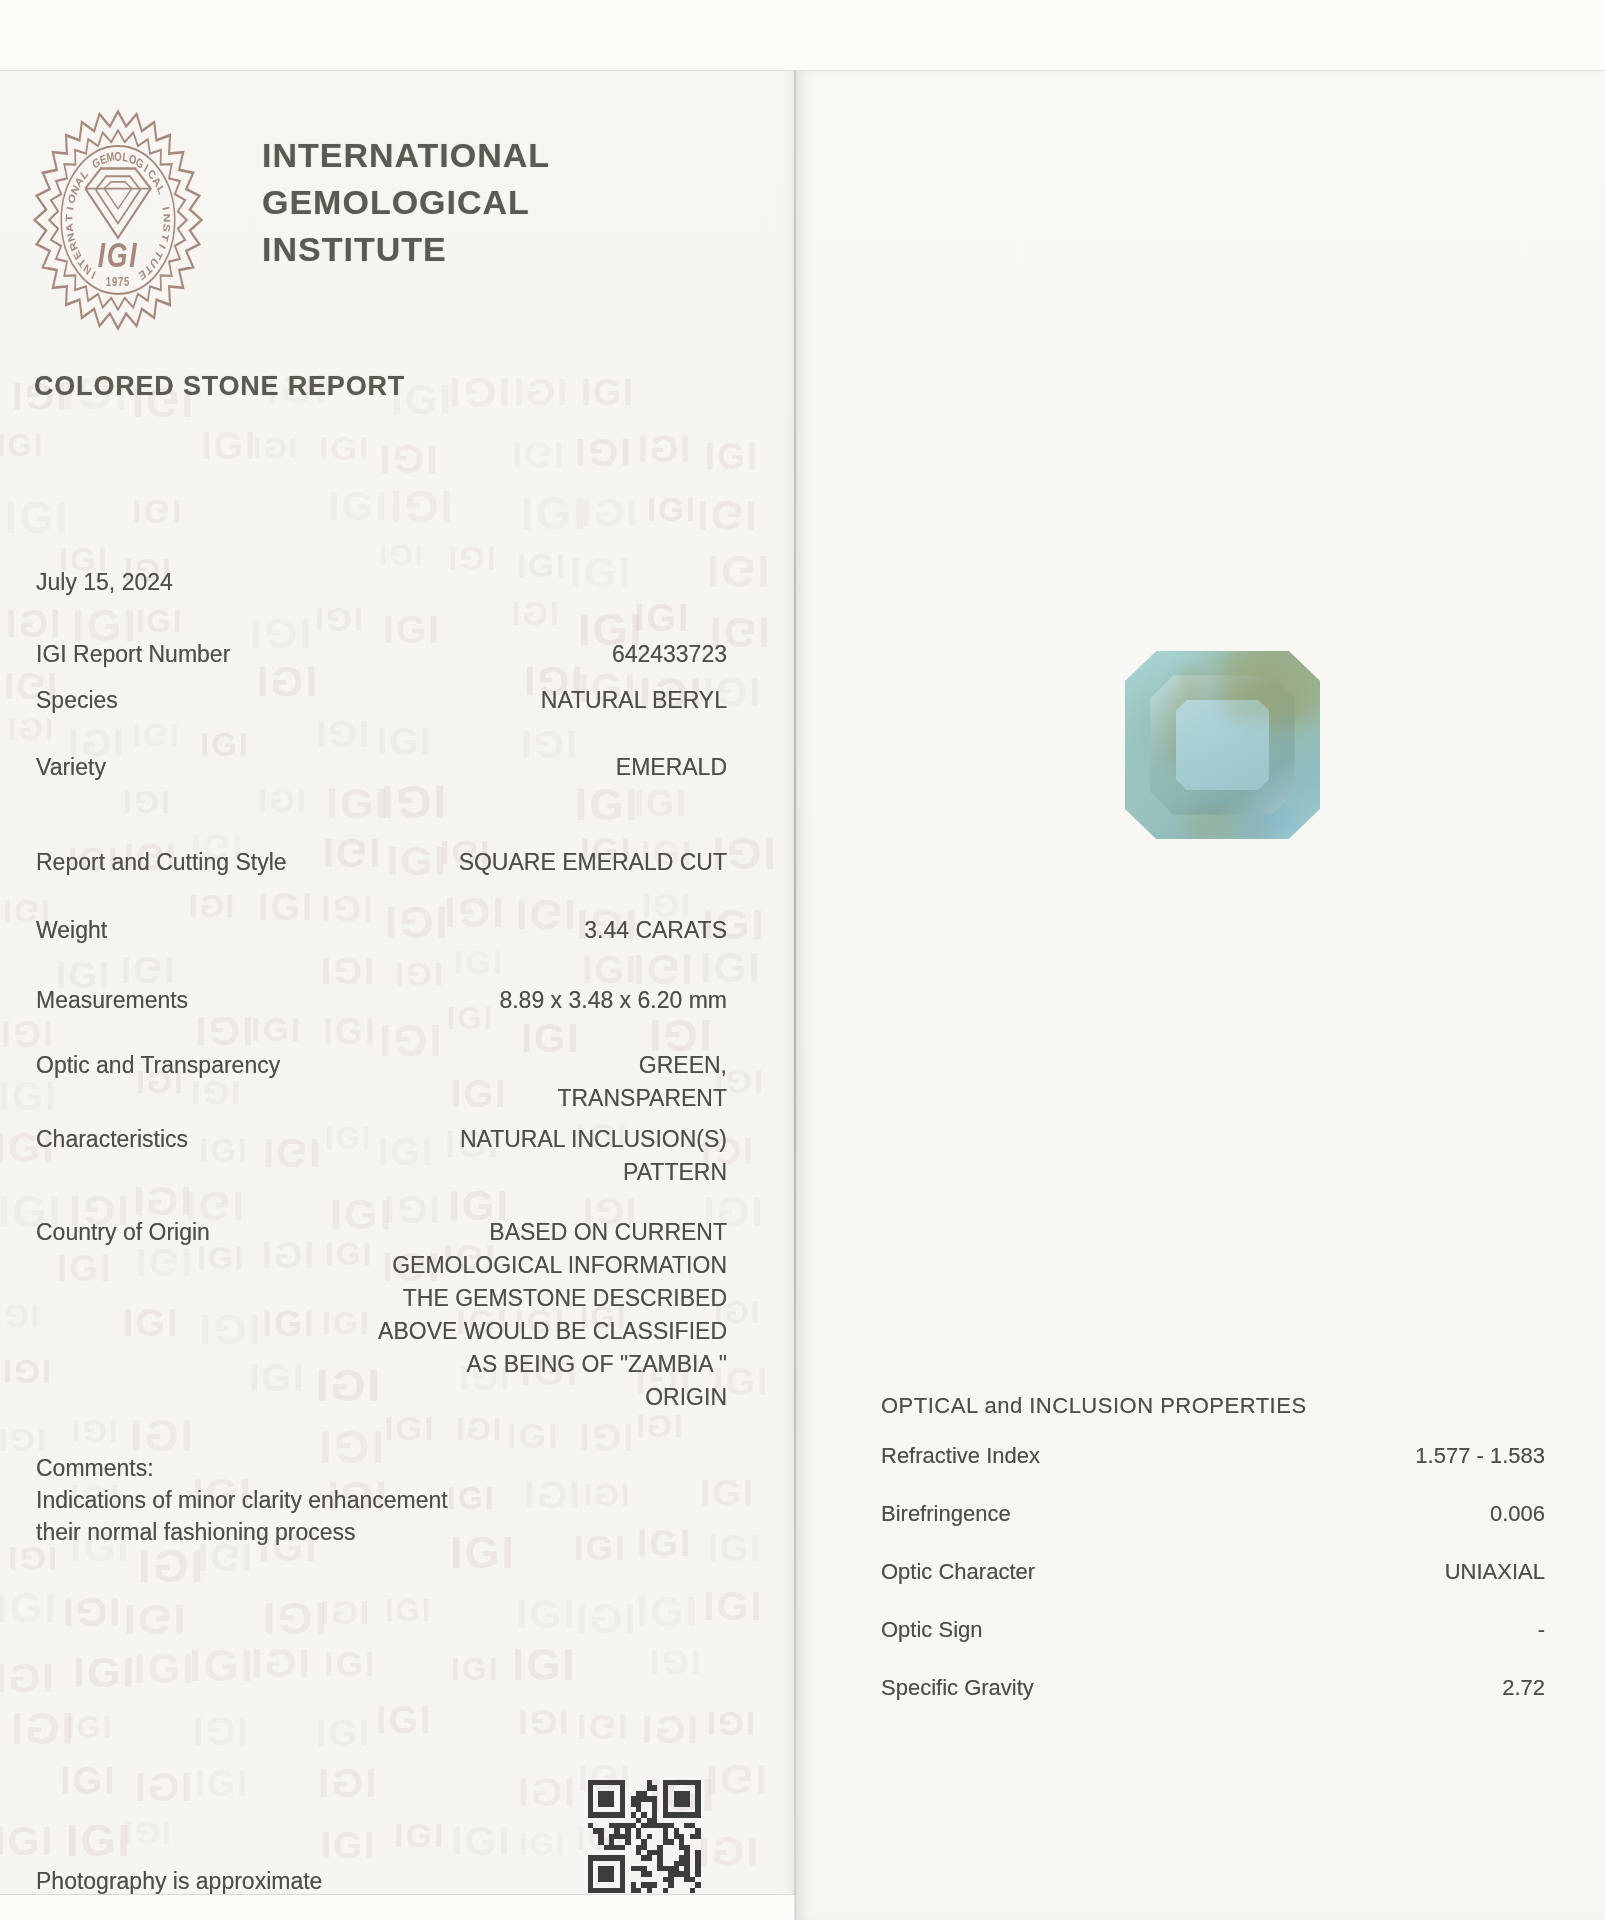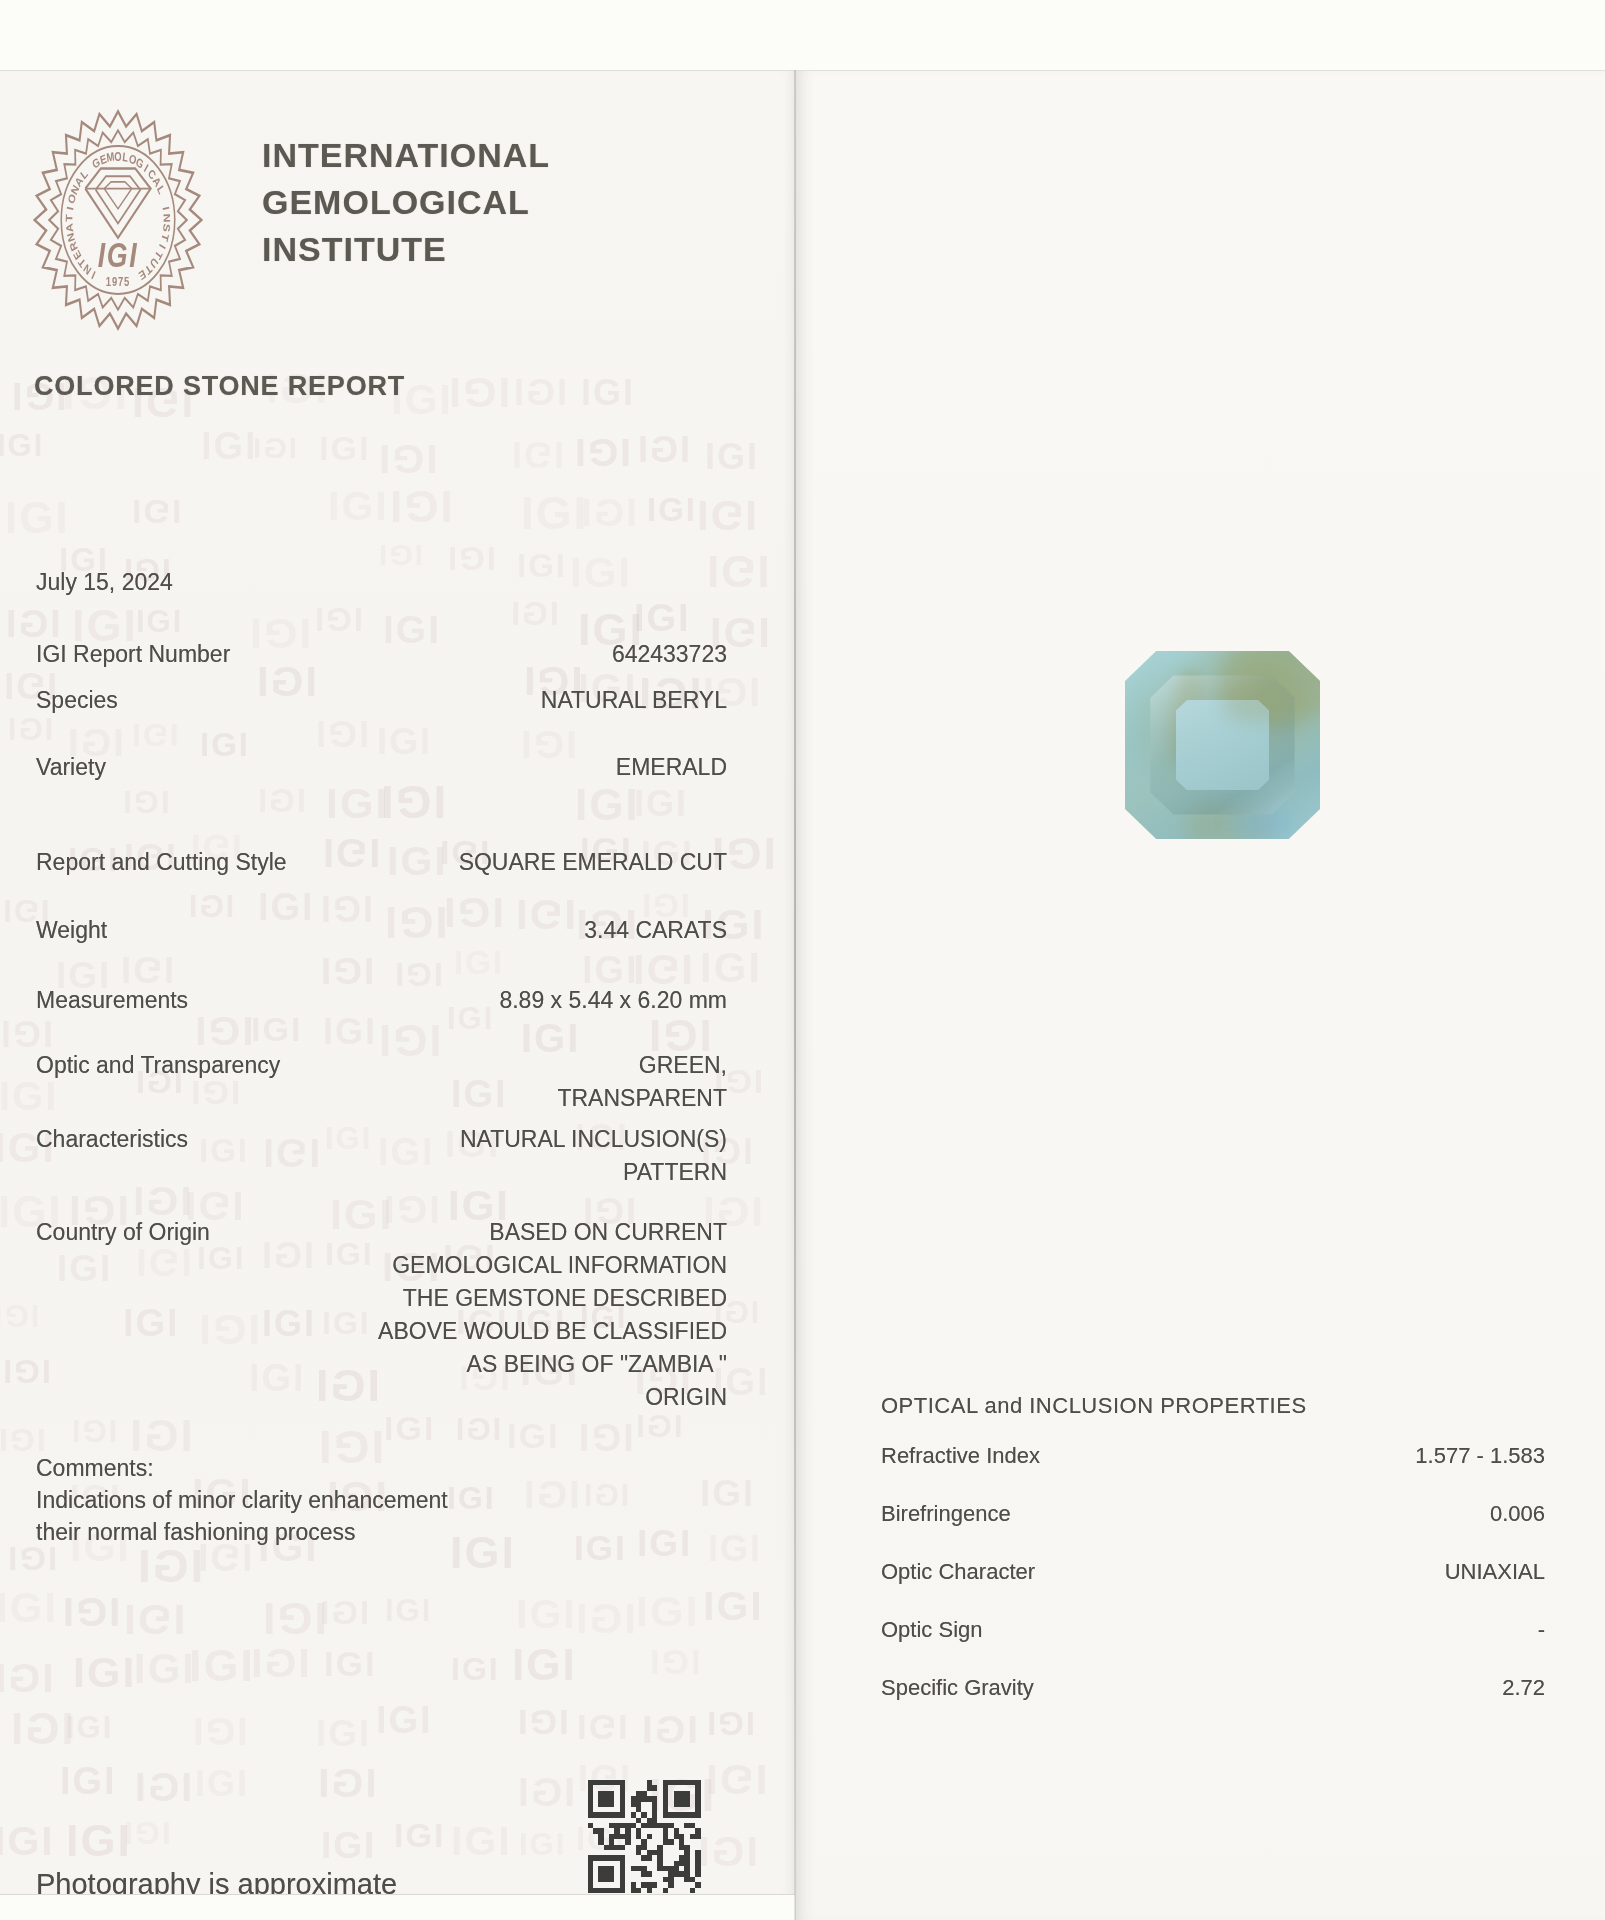--- a/index.html
+++ b/index.html
@@ -30,21 +30,21 @@
          color:#5b5951;letter-spacing:1px;text-shadow:0 0 1px rgba(91,89,81,0.4);}
   .report-title{position:absolute;left:34px;top:300px;margin:0;font-size:27px;font-weight:700;
          color:#5b5951;letter-spacing:0.8px;text-shadow:0 0 1px rgba(91,89,81,0.4);}
   
   .soft{text-shadow:0 0 0.6px rgba(79,77,73,0.55);}
   .date{position:absolute;left:36px;top:498px;font-size:23px;}
   .frow{position:absolute;left:36px;width:691px;display:flex;justify-content:space-between;
         font-size:23px;line-height:33px;}
   .fvalue{text-align:right;white-space:pre-line;}
   .comments{position:absolute;left:36px;top:1381px;font-size:23px;line-height:32px;}
-  .photo-note{position:absolute;left:36px;top:1797px;font-size:29px;}
+  .photo-note{position:absolute;left:36px;top:1797px;font-size:23px;}
   .qr{position:absolute;left:583px;top:1709px;width:122px;height:113px;}
   
   .gem{position:absolute;left:330px;top:580px;width:195px;height:188px;
        clip-path:polygon(16% 0%,84% 0%,100% 16%,100% 84%,84% 100%,16% 100%,0% 84%,0% 16%);
        background:
          radial-gradient(circle at 72% 16%,rgba(150,160,106,0.50),transparent 42%),
          radial-gradient(circle at 30% 40%,rgba(152,162,112,0.30),transparent 38%),
          linear-gradient(150deg,#a9d3d4 0%,#9ac6c6 32%,#9cc3bd 52%,#8fbcbe 76%,#9ccad0 100%);}
   .gem>div{position:absolute;}
   .patch{border-radius:40%;}
@@ -359,21 +359,21 @@
     <div class="frow soft" style="top:775px">
       <span class="flabel">Report and Cutting Style</span>
       <span class="fvalue">SQUARE EMERALD CUT</span>
     </div>
     <div class="frow soft" style="top:843px">
       <span class="flabel">Weight</span>
       <span class="fvalue">3.44 CARATS</span>
     </div>
     <div class="frow soft" style="top:913px">
       <span class="flabel">Measurements</span>
-      <span class="fvalue">8.89 x 5.44 x 6.20 mm</span>
+      <span class="fvalue">8.89 x 3.48 x 6.20 mm</span>
     </div>
     <div class="frow soft" style="top:978px">
       <span class="flabel">Optic and Transparency</span>
       <span class="fvalue">GREEN,
 TRANSPARENT</span>
     </div>
     <div class="frow soft" style="top:1052px">
       <span class="flabel">Characteristics</span>
       <span class="fvalue">NATURAL INCLUSION(S)
 PATTERN</span>

